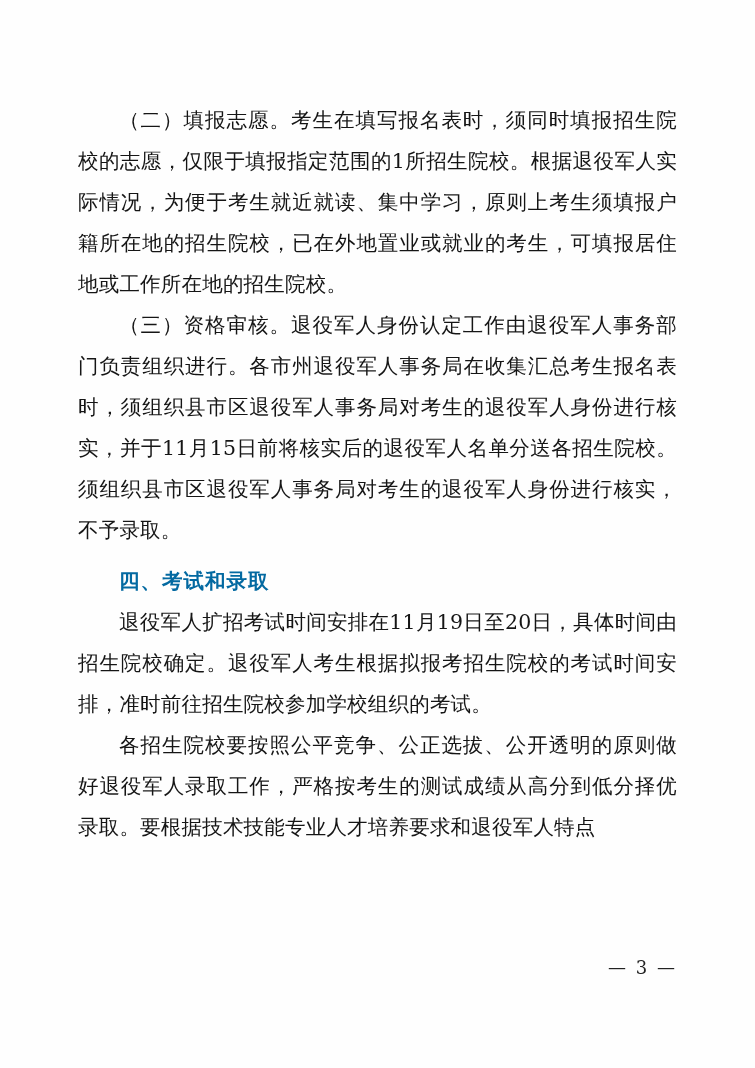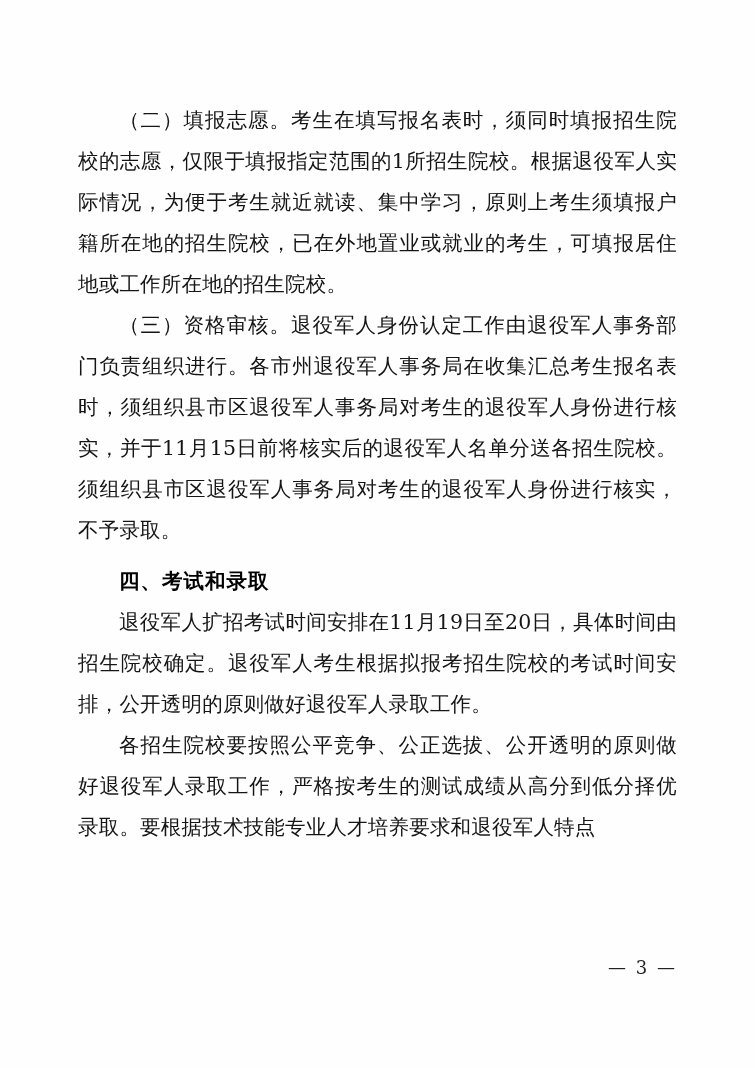--- a/index.html
+++ b/index.html
@@ -40,21 +40,21 @@
     color: #151515;
   }
   .heading {
     margin: 10px 0 0 0;
     text-indent: 2em;
     font-size: 20.5px;
     line-height: 41px;
     font-weight: bold;
     font-family: "DejaVu Sans", "Liberation Sans", sans-serif;
     letter-spacing: 1px;
-    color: #000000;
+    color: #0369a1;
   }
   .footer {
     position: absolute;
     right: 78px;
     bottom: 90px;
     font-size: 18px;
     letter-spacing: 2px;
     color: #222222;
     font-family: "DejaVu Serif", "Liberation Serif", serif;
   }
@@ -64,21 +64,21 @@
 
 <div class="page">
   <div class="doc-body">
 
     <p class="para">（二）填报志愿。考生在填写报名表时，须同时填报招生院校的志愿，仅限于填报指定范围的1所招生院校。根据退役军人实际情况，为便于考生就近就读、集中学习，原则上考生须填报户籍所在地的招生院校，已在外地置业或就业的考生，可填报居住地或工作所在地的招生院校。</p>
 
     <p class="para">（三）资格审核。退役军人身份认定工作由退役军人事务部门负责组织进行。各市州退役军人事务局在收集汇总考生报名表时，须组织县市区退役军人事务局对考生的退役军人身份进行核实，并于11月15日前将核实后的退役军人名单分送各招生院校。须组织县市区退役军人事务局对考生的退役军人身份进行核实，不予录取。</p>
 
     <p class="heading">四、考试和录取</p>
 
-    <p class="para">退役军人扩招考试时间安排在11月19日至20日，具体时间由招生院校确定。退役军人考生根据拟报考招生院校的考试时间安排，公开透明的原则做好退役军人录取工作。</p>
+    <p class="para">退役军人扩招考试时间安排在11月19日至20日，具体时间由招生院校确定。退役军人考生根据拟报考招生院校的考试时间安排，准时前往招生院校参加学校组织的考试。</p>
 
 
     <p class="para">各招生院校要按照公平竞争、公正选拔、公开透明的原则做好退役军人录取工作，严格按考生的测试成绩从高分到低分择优录取。要根据技术技能专业人才培养要求和退役军人特点</p>
 
   </div>
 
   <div class="footer">— 3 —</div>
 </div>
 
 </body></html>

